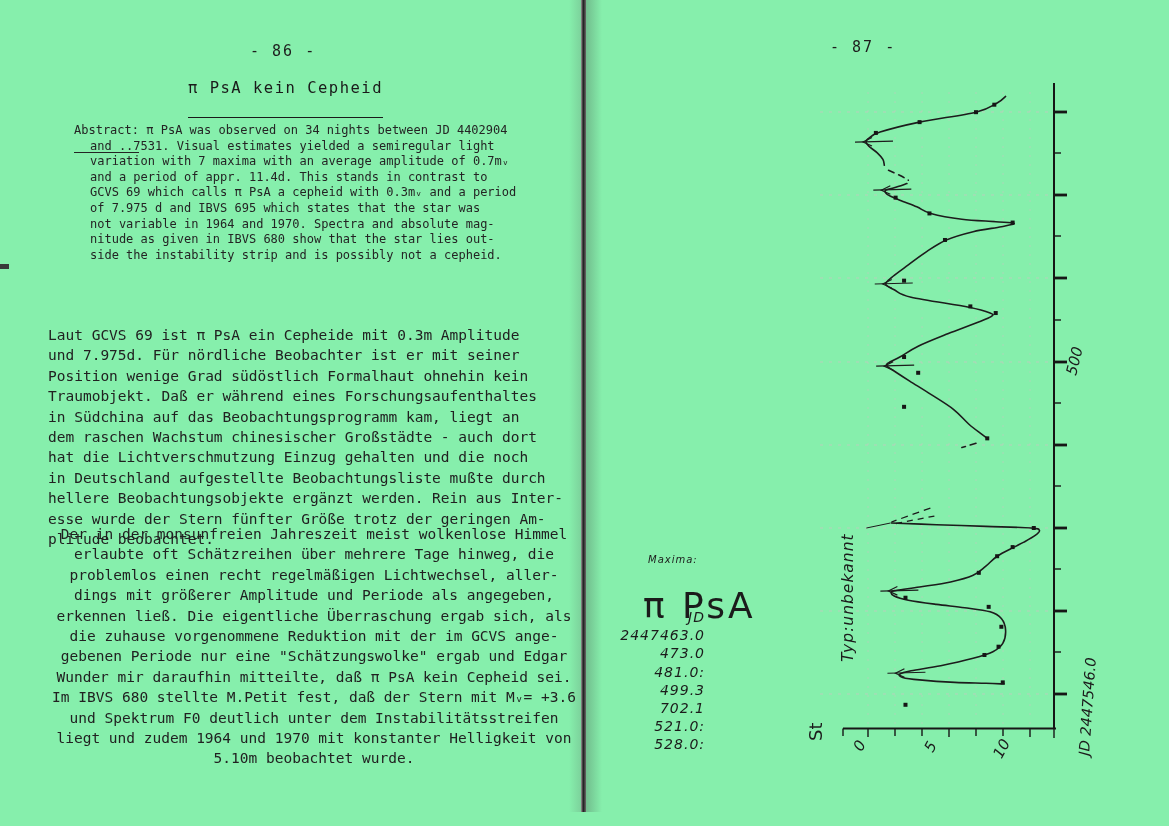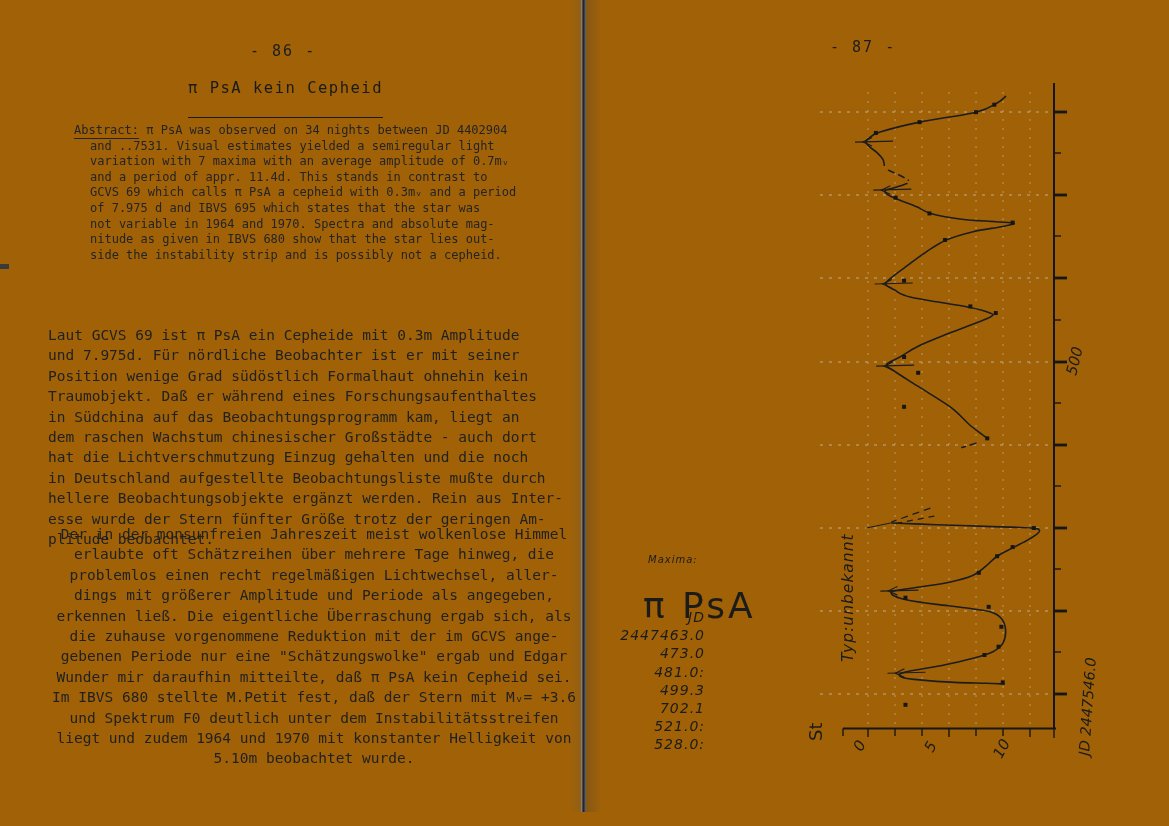--- a/index.html
+++ b/index.html
@@ -1,37 +1,37 @@
 <!DOCTYPE html>
 <html><head>
 <meta charset="utf-8">
 <style>
   html,body{margin:0;padding:0;}
   body{background:#d8d8d4;}
   .scan{
     position:relative; width:1169px; height:826px; overflow:hidden;
-    background:#a16207;
+    background:#86efac;
     font-family:"DejaVu Sans Mono","Liberation Mono",monospace;
     color:#222;
   }
   .abs{position:absolute;}
   
   .gutter-line{left:581px;top:0;width:5px;height:812px;
     background:linear-gradient(to right,#9a9a98,#1e1e1e 45%,#6a6a68);}
   .gutter-shadow-r{left:586px;top:0;width:16px;height:812px;
     background:linear-gradient(to right,rgba(60,60,60,.28),rgba(60,60,60,0));}
   .gutter-shadow-l{left:569px;top:0;width:12px;height:812px;
     background:linear-gradient(to left,rgba(80,80,80,.18),rgba(80,80,80,0));}
   .edge-dash{left:0;top:264px;width:9px;height:5px;background:#3a3a3a;}
   
   .pagenum{font-size:15px;letter-spacing:2px;color:#1d1d1d;}
   .doc-title{font-size:15.5px;letter-spacing:1.5px;color:#1a1a1a;
     border-bottom:1.6px solid #1a1a1a;padding-bottom:20px;}
   .abstract{left:74px;top:123px;width:492px;font-size:12px;line-height:15.6px;color:#242424;}
-  .abstract .lbl{border-bottom:1.3px solid #242424;padding-bottom:1px;}
+  .abstract .lbl{border-bottom:1.3px solid #242424;padding-bottom:15px;}
   .abstract .rest{margin-left:16px;white-space:pre-line;}
   .bodypara{left:48px;top:0;width:532px;font-size:14.5px;line-height:20.4px;
     white-space:pre-line;color:#212121;}
   
   .hand{font-family:"DejaVu Sans","Liberation Sans",sans-serif;color:#1b1b1b;}
   .star-label{left:643px;top:548px;font-size:36px;letter-spacing:3px;margin-top:37px;}
   .maxima-label{left:648px;top:554px;font-size:10px;font-style:italic;letter-spacing:1px;}
   .maxima-list{left:611px;top:608px;width:94px;font-size:14px;font-style:italic;
     line-height:18.2px;text-align:right;letter-spacing:1px;}
   .type-label{left:839px;top:662px;font-size:15.5px;font-style:italic;letter-spacing:1px;

